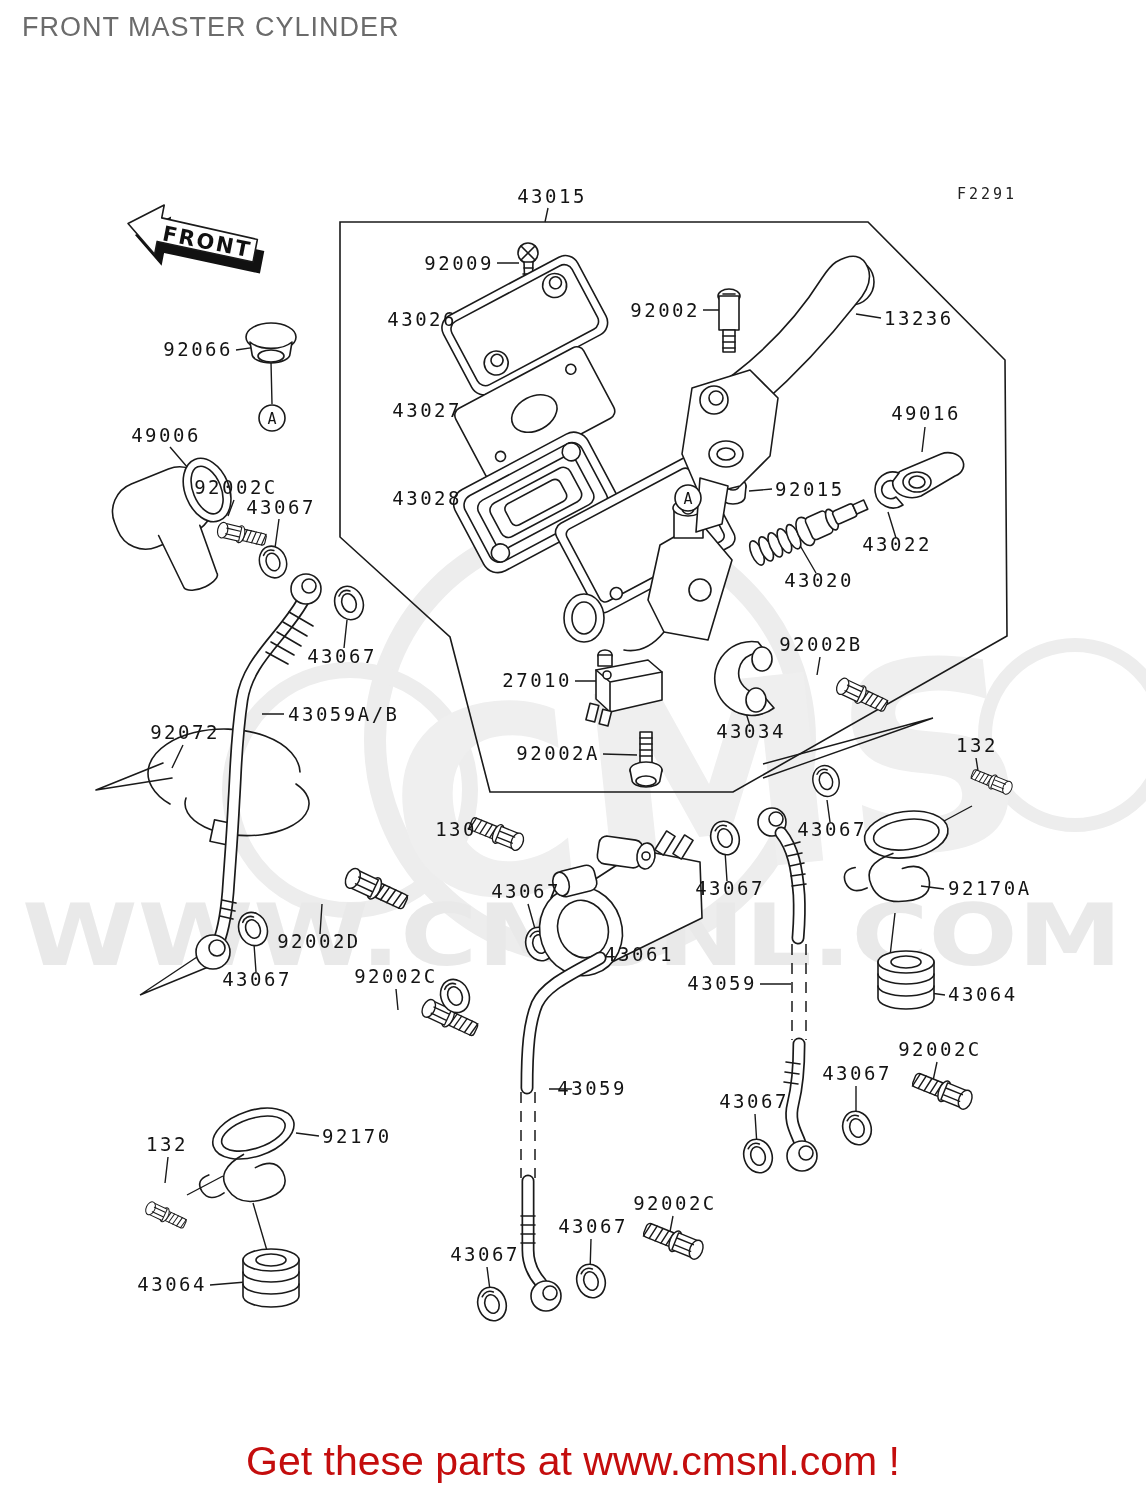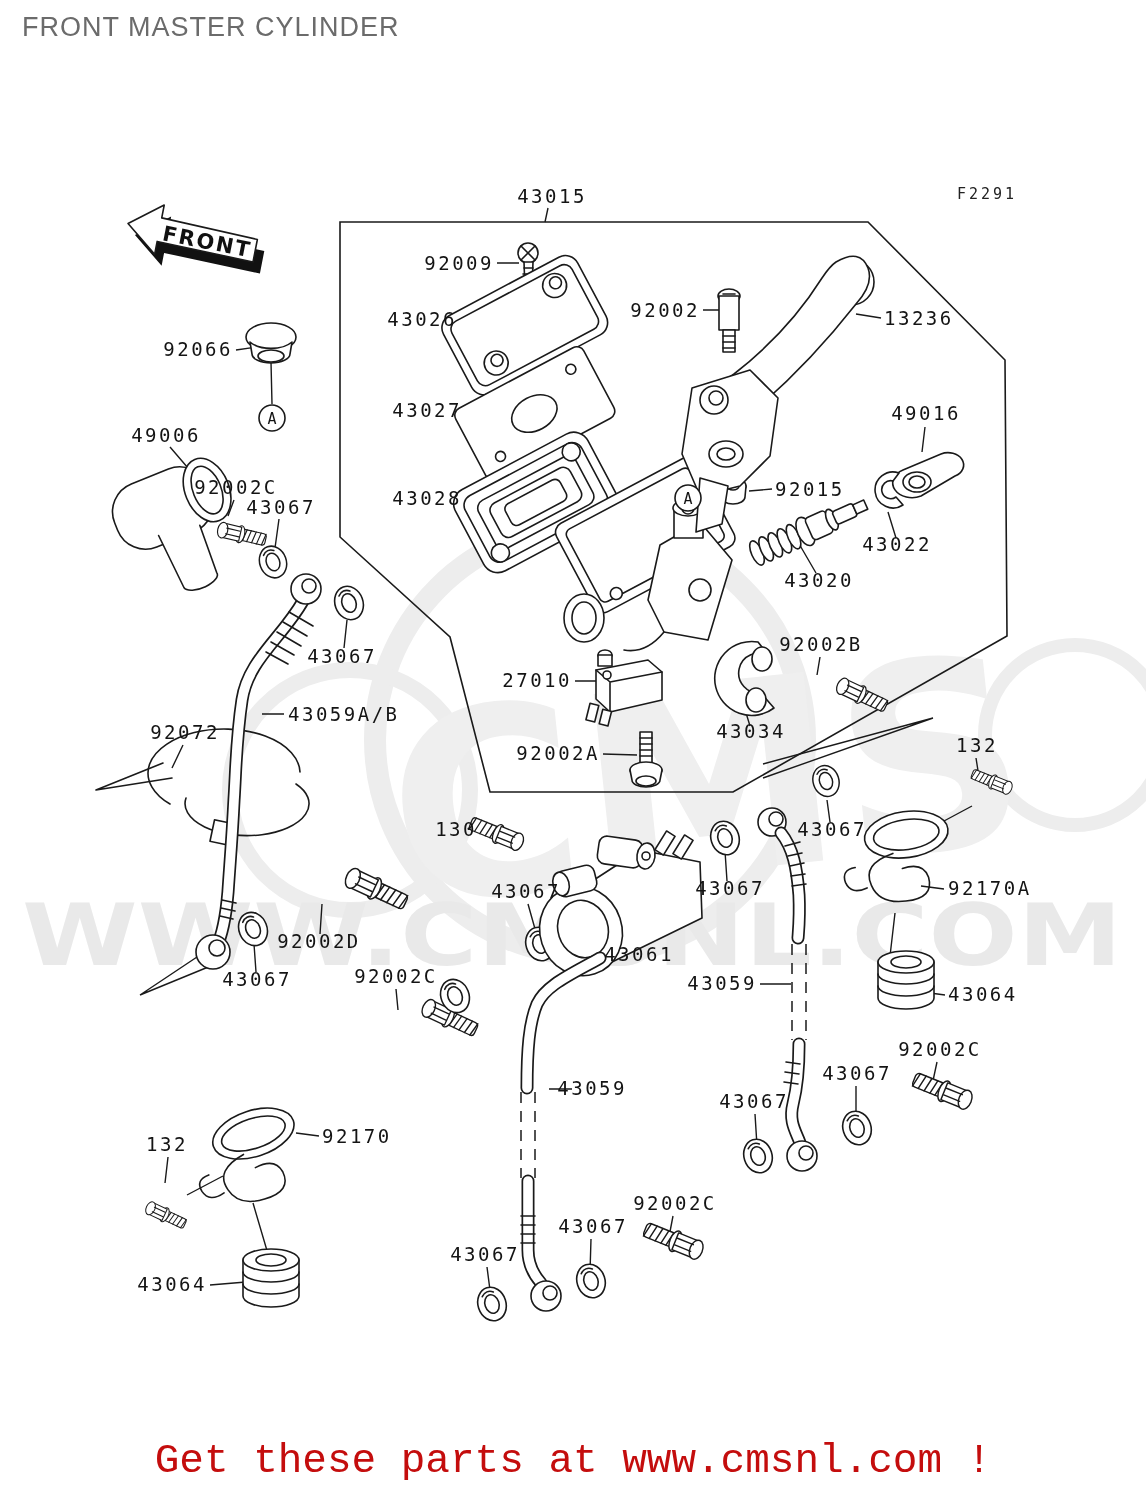--- a/index.html
+++ b/index.html
@@ -1,21 +1,21 @@
 <!DOCTYPE html>
 <html><head>
 <meta charset="utf-8">
 <style>
   html,body{margin:0;padding:0;background:#ffffff;}
   #stage{position:relative;width:1146px;height:1500px;background:#ffffff;overflow:hidden;
          font-family:"Liberation Sans",sans-serif;}
   #page-title{position:absolute;left:22px;top:12px;font-size:27px;letter-spacing:1px;
               color:#6b6b6b;font-family:"Liberation Sans",sans-serif;}
   #footer-banner{position:absolute;left:0;top:1438px;width:1146px;text-align:center;
-                 font-size:41px;color:#c40d0d;font-family:Liberation Mono, monospace;}
+                 font-size:41px;color:#c40d0d;font-family:Liberation Sans, sans-serif;}
   svg{position:absolute;left:0;top:0;}
   .art{stroke:#1a1a1a;fill:none;stroke-width:1.6;stroke-linejoin:round;stroke-linecap:round;}
   .artw{stroke:#1a1a1a;fill:#ffffff;stroke-width:1.6;stroke-linejoin:round;stroke-linecap:round;}
   .leader{stroke:#1a1a1a;fill:none;stroke-width:1.4;}
   .border{stroke:#1a1a1a;fill:none;stroke-width:1.6;}
   .tubeo{stroke:#1a1a1a;stroke-width:13;fill:none;stroke-linecap:round;}
   .tubei{stroke:#ffffff;stroke-width:9.6;fill:none;stroke-linecap:round;}
   .dash{stroke:#1a1a1a;stroke-width:1.5;fill:none;stroke-dasharray:11 8;}
   .callout{font-family:"DejaVu Sans Mono",monospace;font-size:19px;letter-spacing:2.5px;fill:#141414;}
   .figcode{font-family:"DejaVu Sans Mono",monospace;font-size:15px;letter-spacing:3px;fill:#222;}

